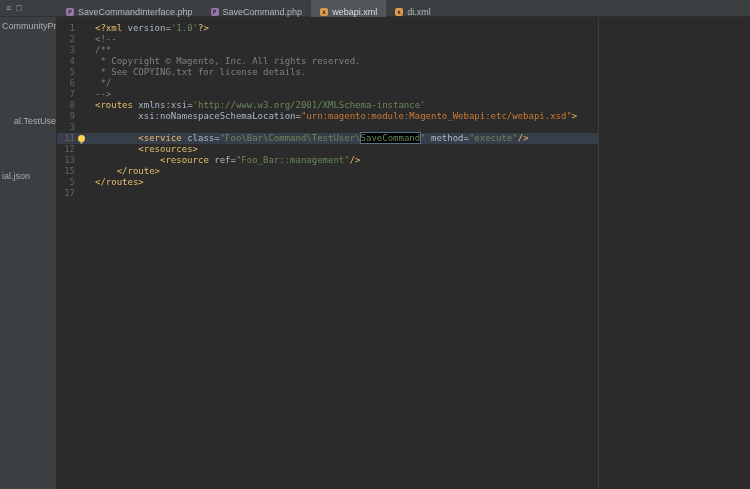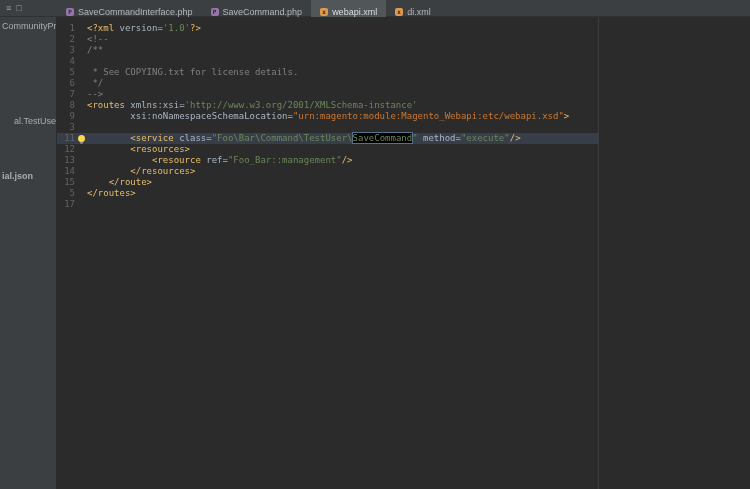--- a/index.html
+++ b/index.html
@@ -25,21 +25,21 @@
     border-right:1px solid #2a2c2e;overflow:hidden}
   .side-item{position:absolute;left:2px;white-space:nowrap;font-size:9px;color:#a9adb2}
 
   
   .editor{position:absolute;top:17px;left:57px;right:0;bottom:0;background:var(--editor-bg,#2b2b2b);
     font-family:"DejaVu Sans Mono",monospace;font-size:9px;padding-top:6px;overflow:hidden}
   .guide{position:absolute;top:0;bottom:0;left:541px;width:1px;background:#3a3c3e}
   .code-line{position:relative;height:11px;line-height:11px;white-space:pre;width:541px}
   .code-line.current{background:var(--current-line-bg,#37404d)}
   .gutter{position:absolute;left:0;width:18px;text-align:right;color:#606366}
-  .line-text{position:absolute;left:30px;top:0}
+  .line-text{position:absolute;left:38px;top:0}
   .bulb{position:absolute;left:21px;top:2px;width:7px;height:7px;border-radius:50%;
     background:#ffd54a;box-shadow:0 4px 0 -2px #8a8a8a}
 
   
   .tk-tag{color:var(--tok-tag,#e8bf6a)}
   .tk-attr{color:var(--tok-attr,#a9b7c6)}
   .tk-str{color:var(--tok-str,#6a8759)}
   .tk-str2{color:var(--tok-str2,#cc7832)}
   .tk-com{color:var(--tok-com,#808080)}
   .tk-plain{color:var(--tok-plain,#a9b7c6)}
@@ -70,38 +70,37 @@
         <div class="tab">
           <span class="ficon xml">x</span>
           <span>di.xml</span>
         </div>
       </div>
   </div>
 
   <div class="sidebar">
       <div class="side-item" style="top: 4px;">CommunityProject</div>
       <div class="side-item" style="top: 99px; margin-left: 12px;">al.TestUser</div>
-      <div class="side-item" style="top: 154px; font-weight: bold;">ial.json</div>
+      <div class="side-item" style="top: 154px;">ial.json</div>
     </div>
 
   <div class="editor">
     <div class="guide"></div>
     <div>
         <div class="code-line"><span class="gutter">1</span><span class="line-text"><span class="tk-tag">&lt;?xml </span><span class="tk-attr">version=</span><span class="tk-str">'1.0'</span><span class="tk-tag">?&gt;</span></span></div>
         <div class="code-line"><span class="gutter">2</span><span class="line-text"><span class="tk-com">&lt;!--</span></span></div>
         <div class="code-line"><span class="gutter">3</span><span class="line-text"><span class="tk-com">/**</span></span></div>
-        <div class="code-line"><span class="gutter">4</span></div>
+        <div class="code-line"><span class="gutter">4</span><span class="line-text"><span class="tk-com"> * Copyright © Magento, Inc. All rights reserved.</span></span></div>
         <div class="code-line"><span class="gutter">5</span><span class="line-text"><span class="tk-com"> * See COPYING.txt for license details.</span></span></div>
         <div class="code-line"><span class="gutter">6</span><span class="line-text"><span class="tk-com"> */</span></span></div>
         <div class="code-line"><span class="gutter">7</span><span class="line-text"><span class="tk-com">--&gt;</span></span></div>
         <div class="code-line"><span class="gutter">8</span><span class="line-text"><span class="tk-tag">&lt;routes </span><span class="tk-attr">xmlns:xsi=</span><span class="tk-str">'http://www.w3.org/2001/XMLSchema-instance'</span></span></div>
         <div class="code-line"><span class="gutter">9</span><span class="line-text"><span class="tk-plain">        </span><span class="tk-attr">xsi:noNamespaceSchemaLocation=</span><span class="tk-str2">"urn:magento:module:Magento_Webapi:etc/webapi.xsd"</span><span class="tk-tag">&gt;</span></span></div>
         <div class="code-line"><span class="gutter">3</span></div>
         <div class="code-line current"><span class="gutter">11</span><span class="bulb"></span><span class="line-text"><span class="tk-plain">        </span><span class="tk-tag">&lt;service </span><span class="tk-attr">class=</span><span class="tk-str">"Foo\Bar\Command\TestUser\</span><span class="tk-strhl">SaveCommand</span><span class="tk-str">"</span><span class="tk-plain"> </span><span class="tk-attr">method=</span><span class="tk-str">"execute"</span><span class="tk-tag">/&gt;</span></span></div>
         <div class="code-line"><span class="gutter">12</span><span class="line-text"><span class="tk-plain">        </span><span class="tk-tag">&lt;resources&gt;</span></span></div>
         <div class="code-line"><span class="gutter">13</span><span class="line-text"><span class="tk-plain">            </span><span class="tk-tag">&lt;resource </span><span class="tk-attr">ref=</span><span class="tk-str">"Foo_Bar::management"</span><span class="tk-tag">/&gt;</span></span></div>
-        <div class="code-line"><span class="gutter">14</span><span class="line-text"><span class="tk-plain">        </span><span class="tk-tag">&lt;/resources&gt;</span></span></div>
         <div class="code-line"><span class="gutter">15</span><span class="line-text"><span class="tk-plain">    </span><span class="tk-tag">&lt;/route&gt;</span></span></div>
         <div class="code-line"><span class="gutter">5</span><span class="line-text"><span class="tk-tag">&lt;/routes&gt;</span></span></div>
         <div class="code-line"><span class="gutter">17</span><span class="line-text"></span></div>
       </div>
   </div>
 </div>
 
 </body></html>

